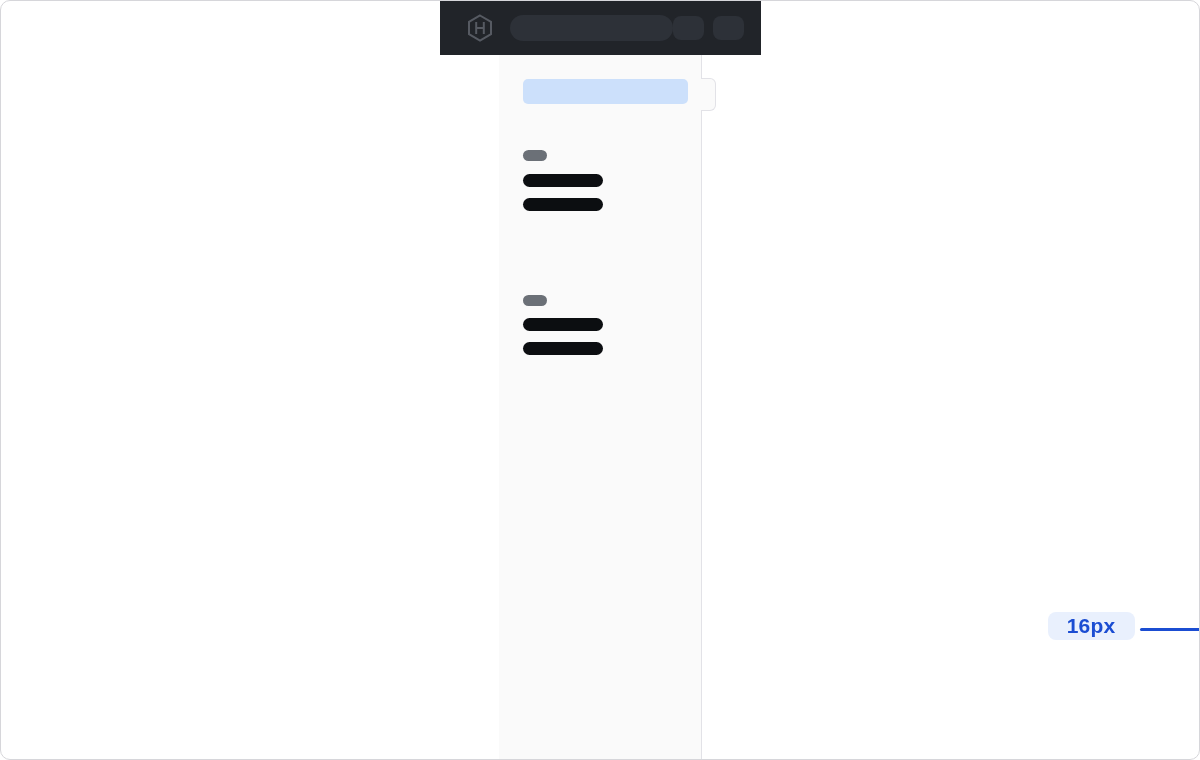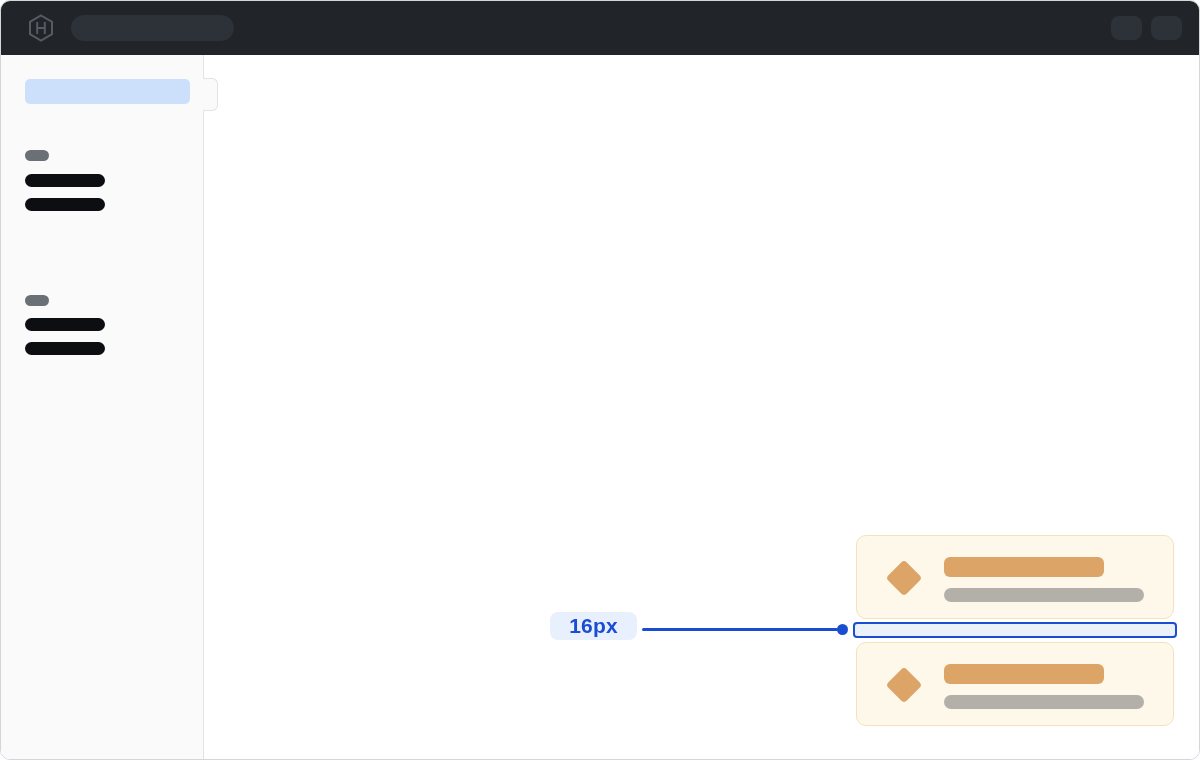--- a/index.html
+++ b/index.html
@@ -6,21 +6,21 @@
     --topbar_bg:#212429; --topbar_chip:#2d3138; --logo:#565a62;
     --sidebar_bg:#fafafa; --sidebar_border:#e2e2e7;
     --active_skeleton:#cce0fb; --heading_skeleton:#6b7077; --item_skeleton:#0c0e11;
     --card_bg:#fdf8e9; --card_border:#f3e2bc; --accent_orange:#dca467; --subtitle_skeleton:#b3b0a9;
     --accent_blue:#1b4dd2; --label_bg:#e9f0fd; --highlight_bg:#eaf1fb; --window_border:#d6d6da;
   }
   *{margin:0;padding:0;box-sizing:border-box;}
   html,body{width:1200px;height:760px;background:#fff;font-family:"Liberation Sans",sans-serif;}
   .window{
     width:1200px;height:760px;border:1px solid var(--window_border);
-    border-radius:10px;overflow:hidden;display:flex;flex-direction:column;background:#fff;
+    border-radius:10px;overflow:hidden;display:flex;flex-direction:column;background:#fff;align-items:center;
   }
   
   .topbar{
     height:54px;flex:0 0 54px;background:var(--topbar_bg);
     display:flex;align-items:center;padding:0 17px 0 26px;
   }
   .logo-wrap{width:28px;height:28px;display:flex;align-items:center;justify-content:center;}
   .search-skeleton{
     width:163px;height:26px;border-radius:13px;background:var(--topbar_chip);margin-left:16px;
   }

